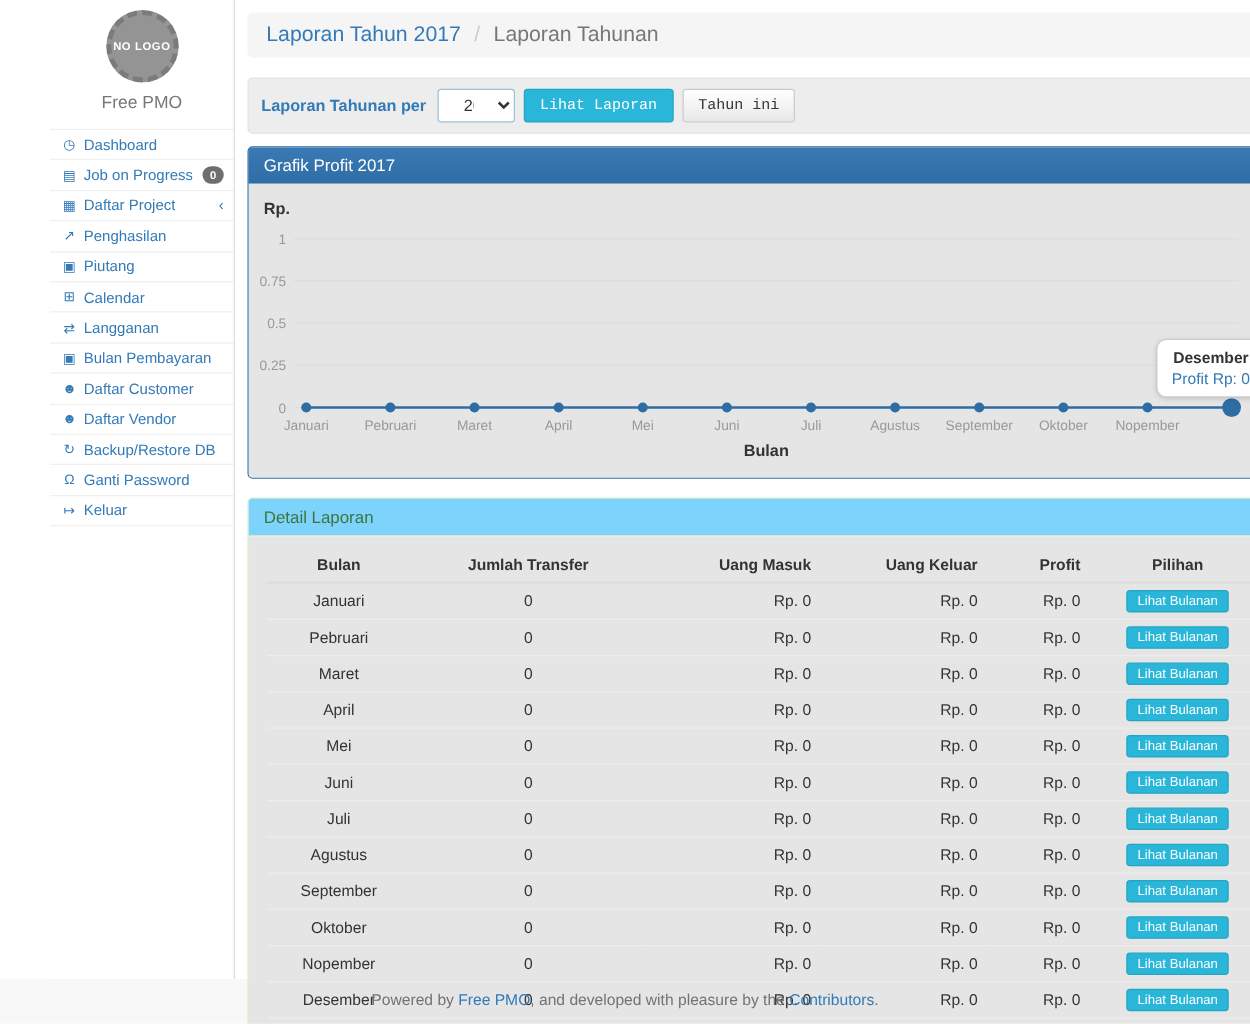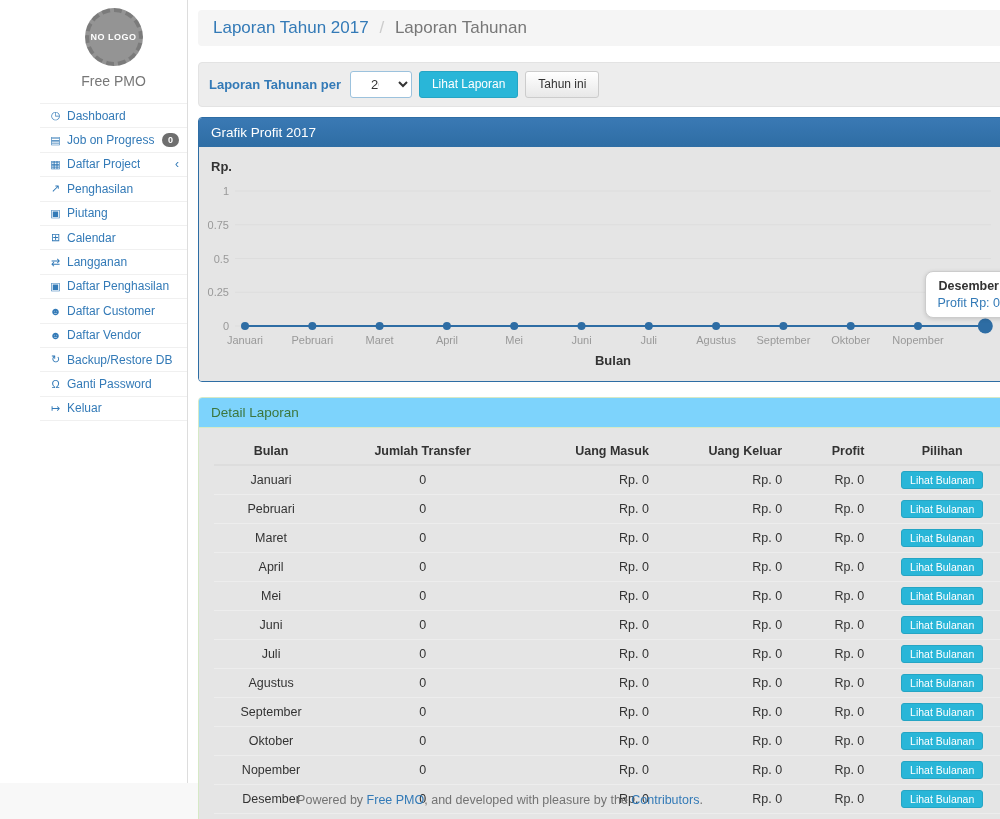--- a/index.html
+++ b/index.html
@@ -29,21 +29,21 @@
   .breadcrumb { background:#f5f5f5; border-radius:4px; padding:8px 15px; font-size:17px;
     color:#777; margin-bottom:16px; }
   .breadcrumb a { color:#337ab7; text-decoration:none; cursor:pointer; }
   .breadcrumb .sep { margin:0 6px; color:#ccc; }
 
   .well { background:#ededed; border:1px solid #e3e3e3; border-radius:4px;
     padding:8px 10px; margin-bottom:10px; display:flex; align-items:center; gap:7px; }
   .well .well-label { color:#337ab7; font-weight:bold; font-size:13px; margin-right:2px; }
   .year-select { width:62px; height:27px; border:1px solid #9cc2dd; border-radius:3px;
     background:#fff; font-size:13px; font-family:inherit; color:#333; padding:0 16px; }
-  .btn { border-radius:3px; font-size:12px; font-family:Liberation Sans, sans-serif; padding:5px 12px;
+  .btn { border-radius:3px; font-size:12px; font-family:Liberation Mono, monospace; padding:5px 12px;
     cursor:pointer; line-height:15px; }
   .btn-cyan { background:#29b6d8; border:1px solid #25a5c4; color:#fff; }
   .btn-default { background:linear-gradient(#fff,#e8e8e8); border:1px solid #ccc; color:#333; }
 
   .panel { border-radius:4px; margin-bottom:15px; }
   .panel-blue { border:1px solid #2e6da4; }
   .panel-blue > .panel-heading { background:linear-gradient(#3a79b4,#2e6da4); color:#fff;
     font-size:13.5px; padding:7px 12px; border-radius:3px 3px 0 0; }
   .panel-green { border:1px solid #d6e9c6; }
   .panel-green > .panel-heading { background:#7dd3fc; color:#3c763d; font-size:13.5px;
@@ -114,21 +114,21 @@
         <div class="menu-item">
           <span class="icon">⊞</span>
           <span class="mi-label">Calendar</span>
         </div>
         <div class="menu-item">
           <span class="icon">⇄</span>
           <span class="mi-label">Langganan</span>
         </div>
         <div class="menu-item">
           <span class="icon">▣</span>
-          <span class="mi-label">Daftar Penghasilan</span>
+          <span class="mi-label">Bulan Pembayaran</span>
         </div>
         <div class="menu-item">
           <span class="icon">☻</span>
           <span class="mi-label">Daftar Customer</span>
         </div>
         <div class="menu-item">
           <span class="icon">☻</span>
           <span class="mi-label">Daftar Vendor</span>
         </div>
         <div class="menu-item">

